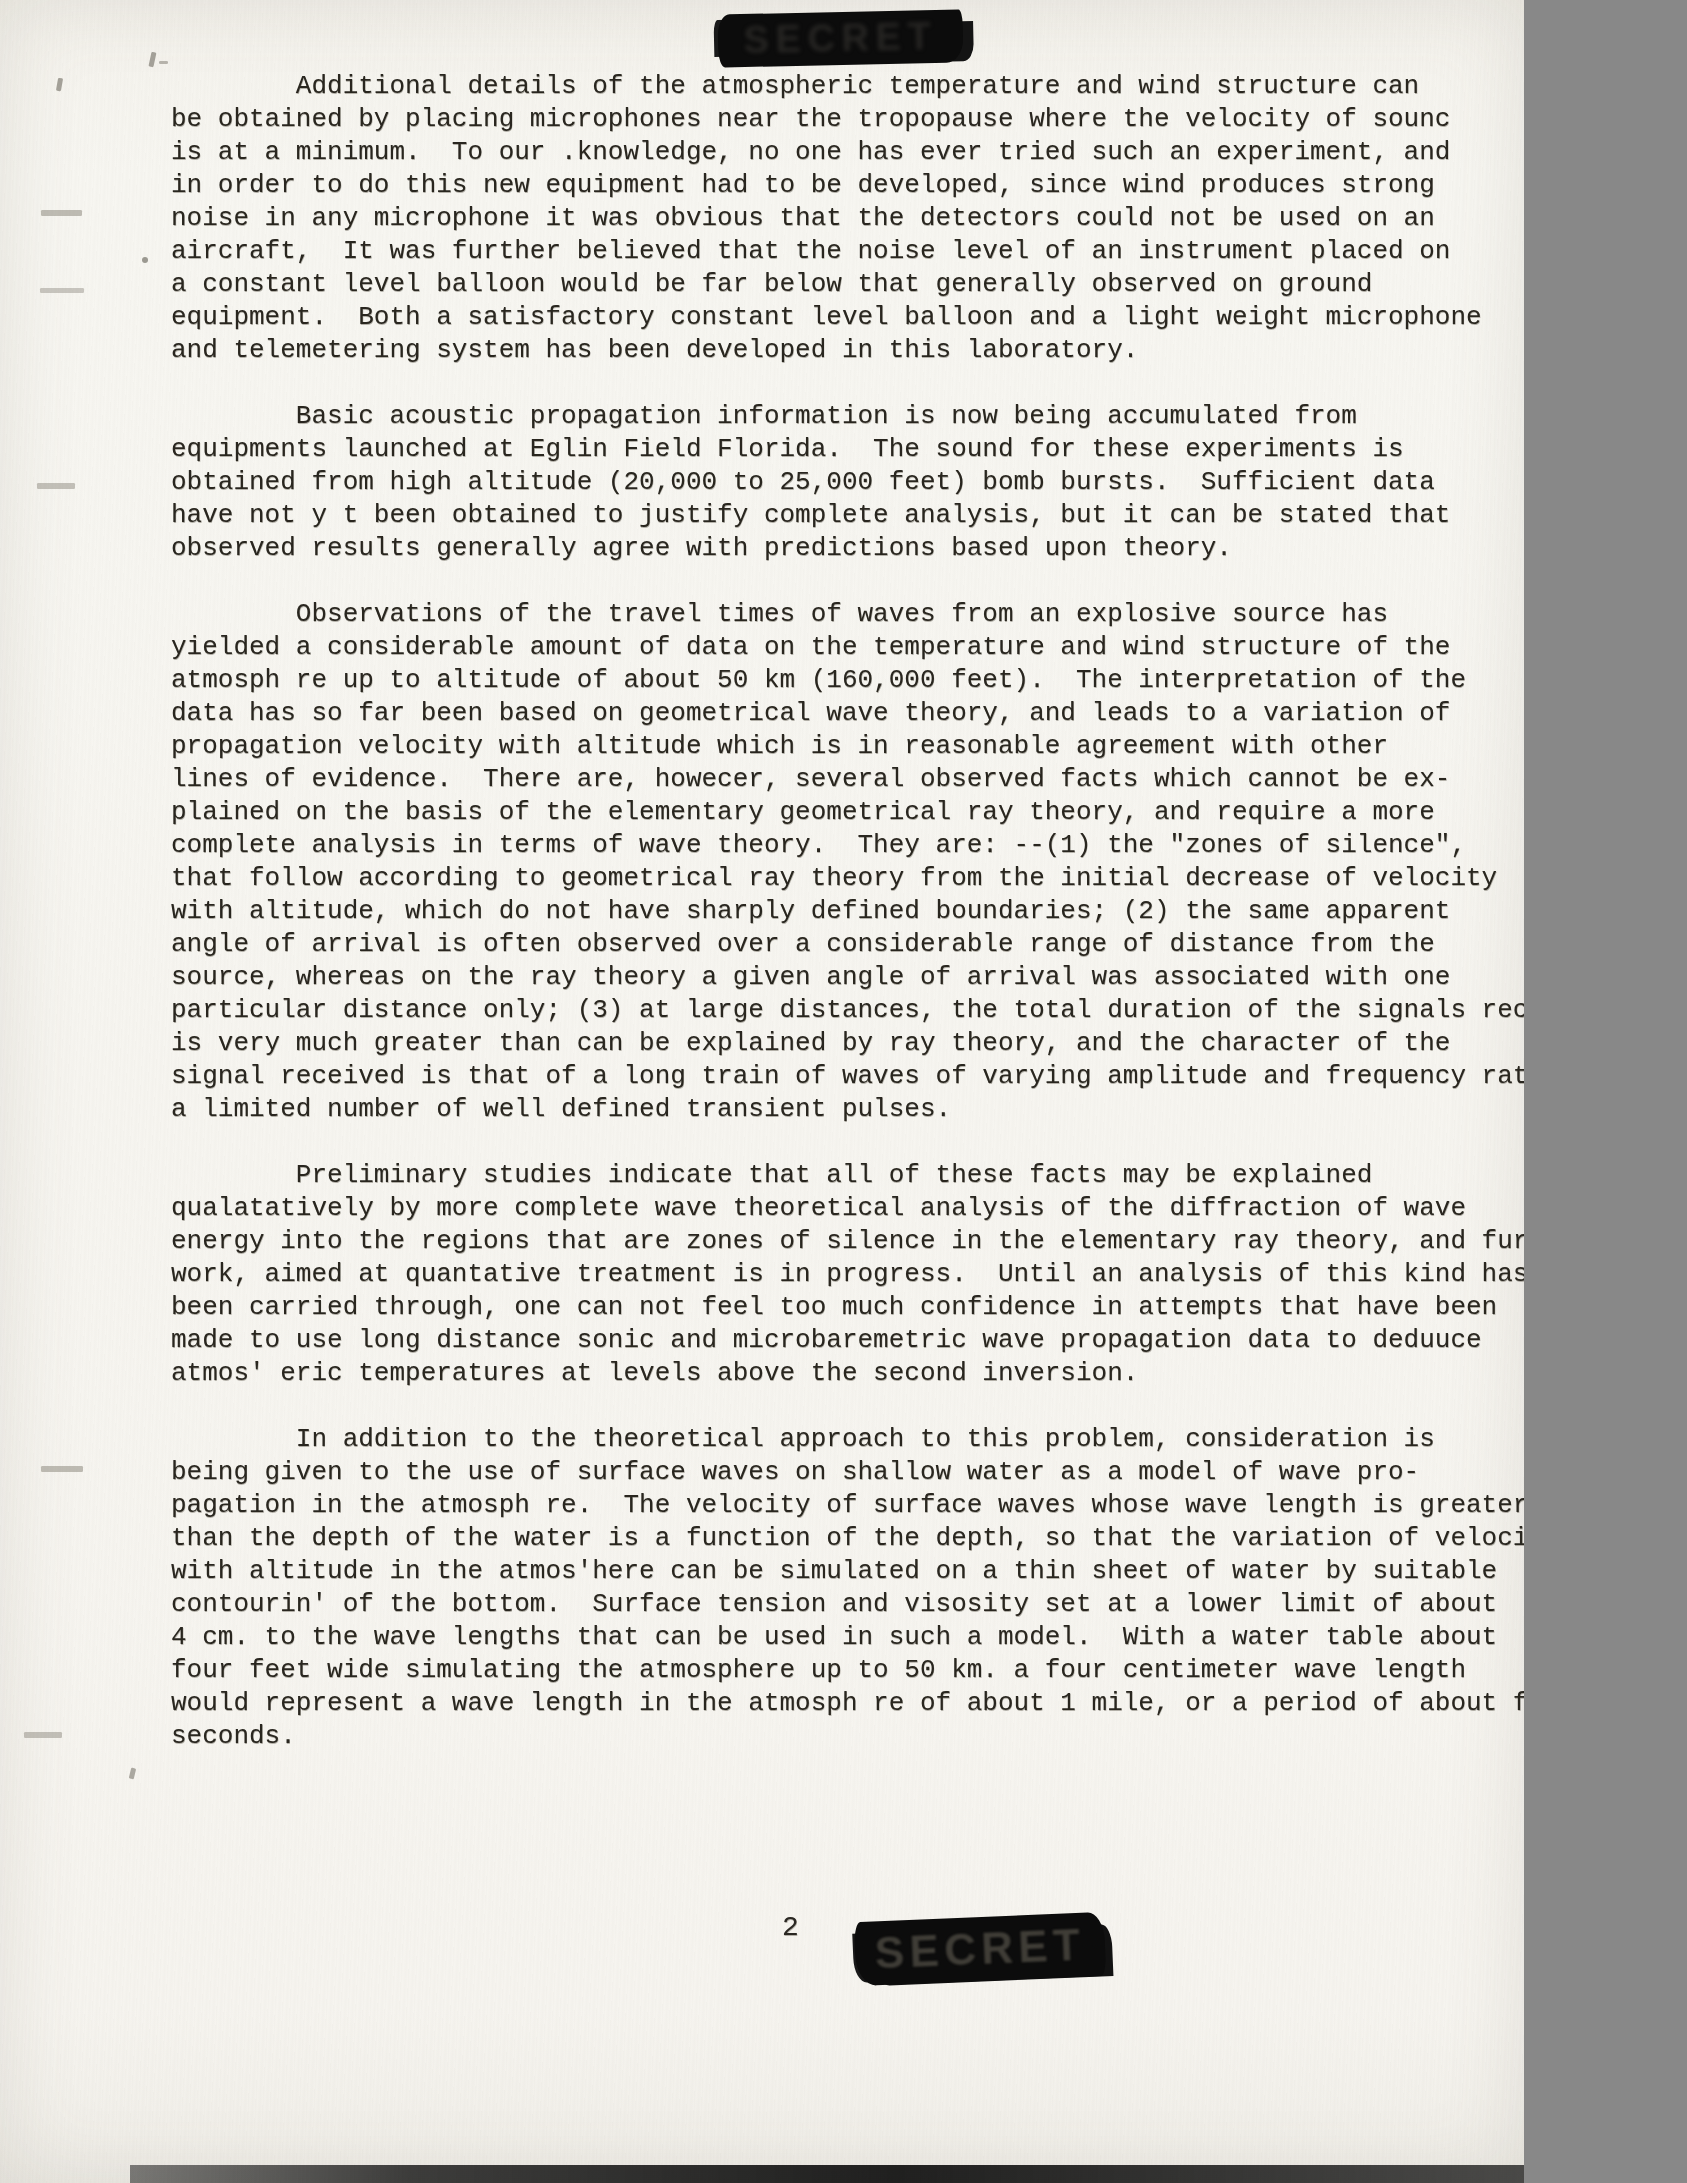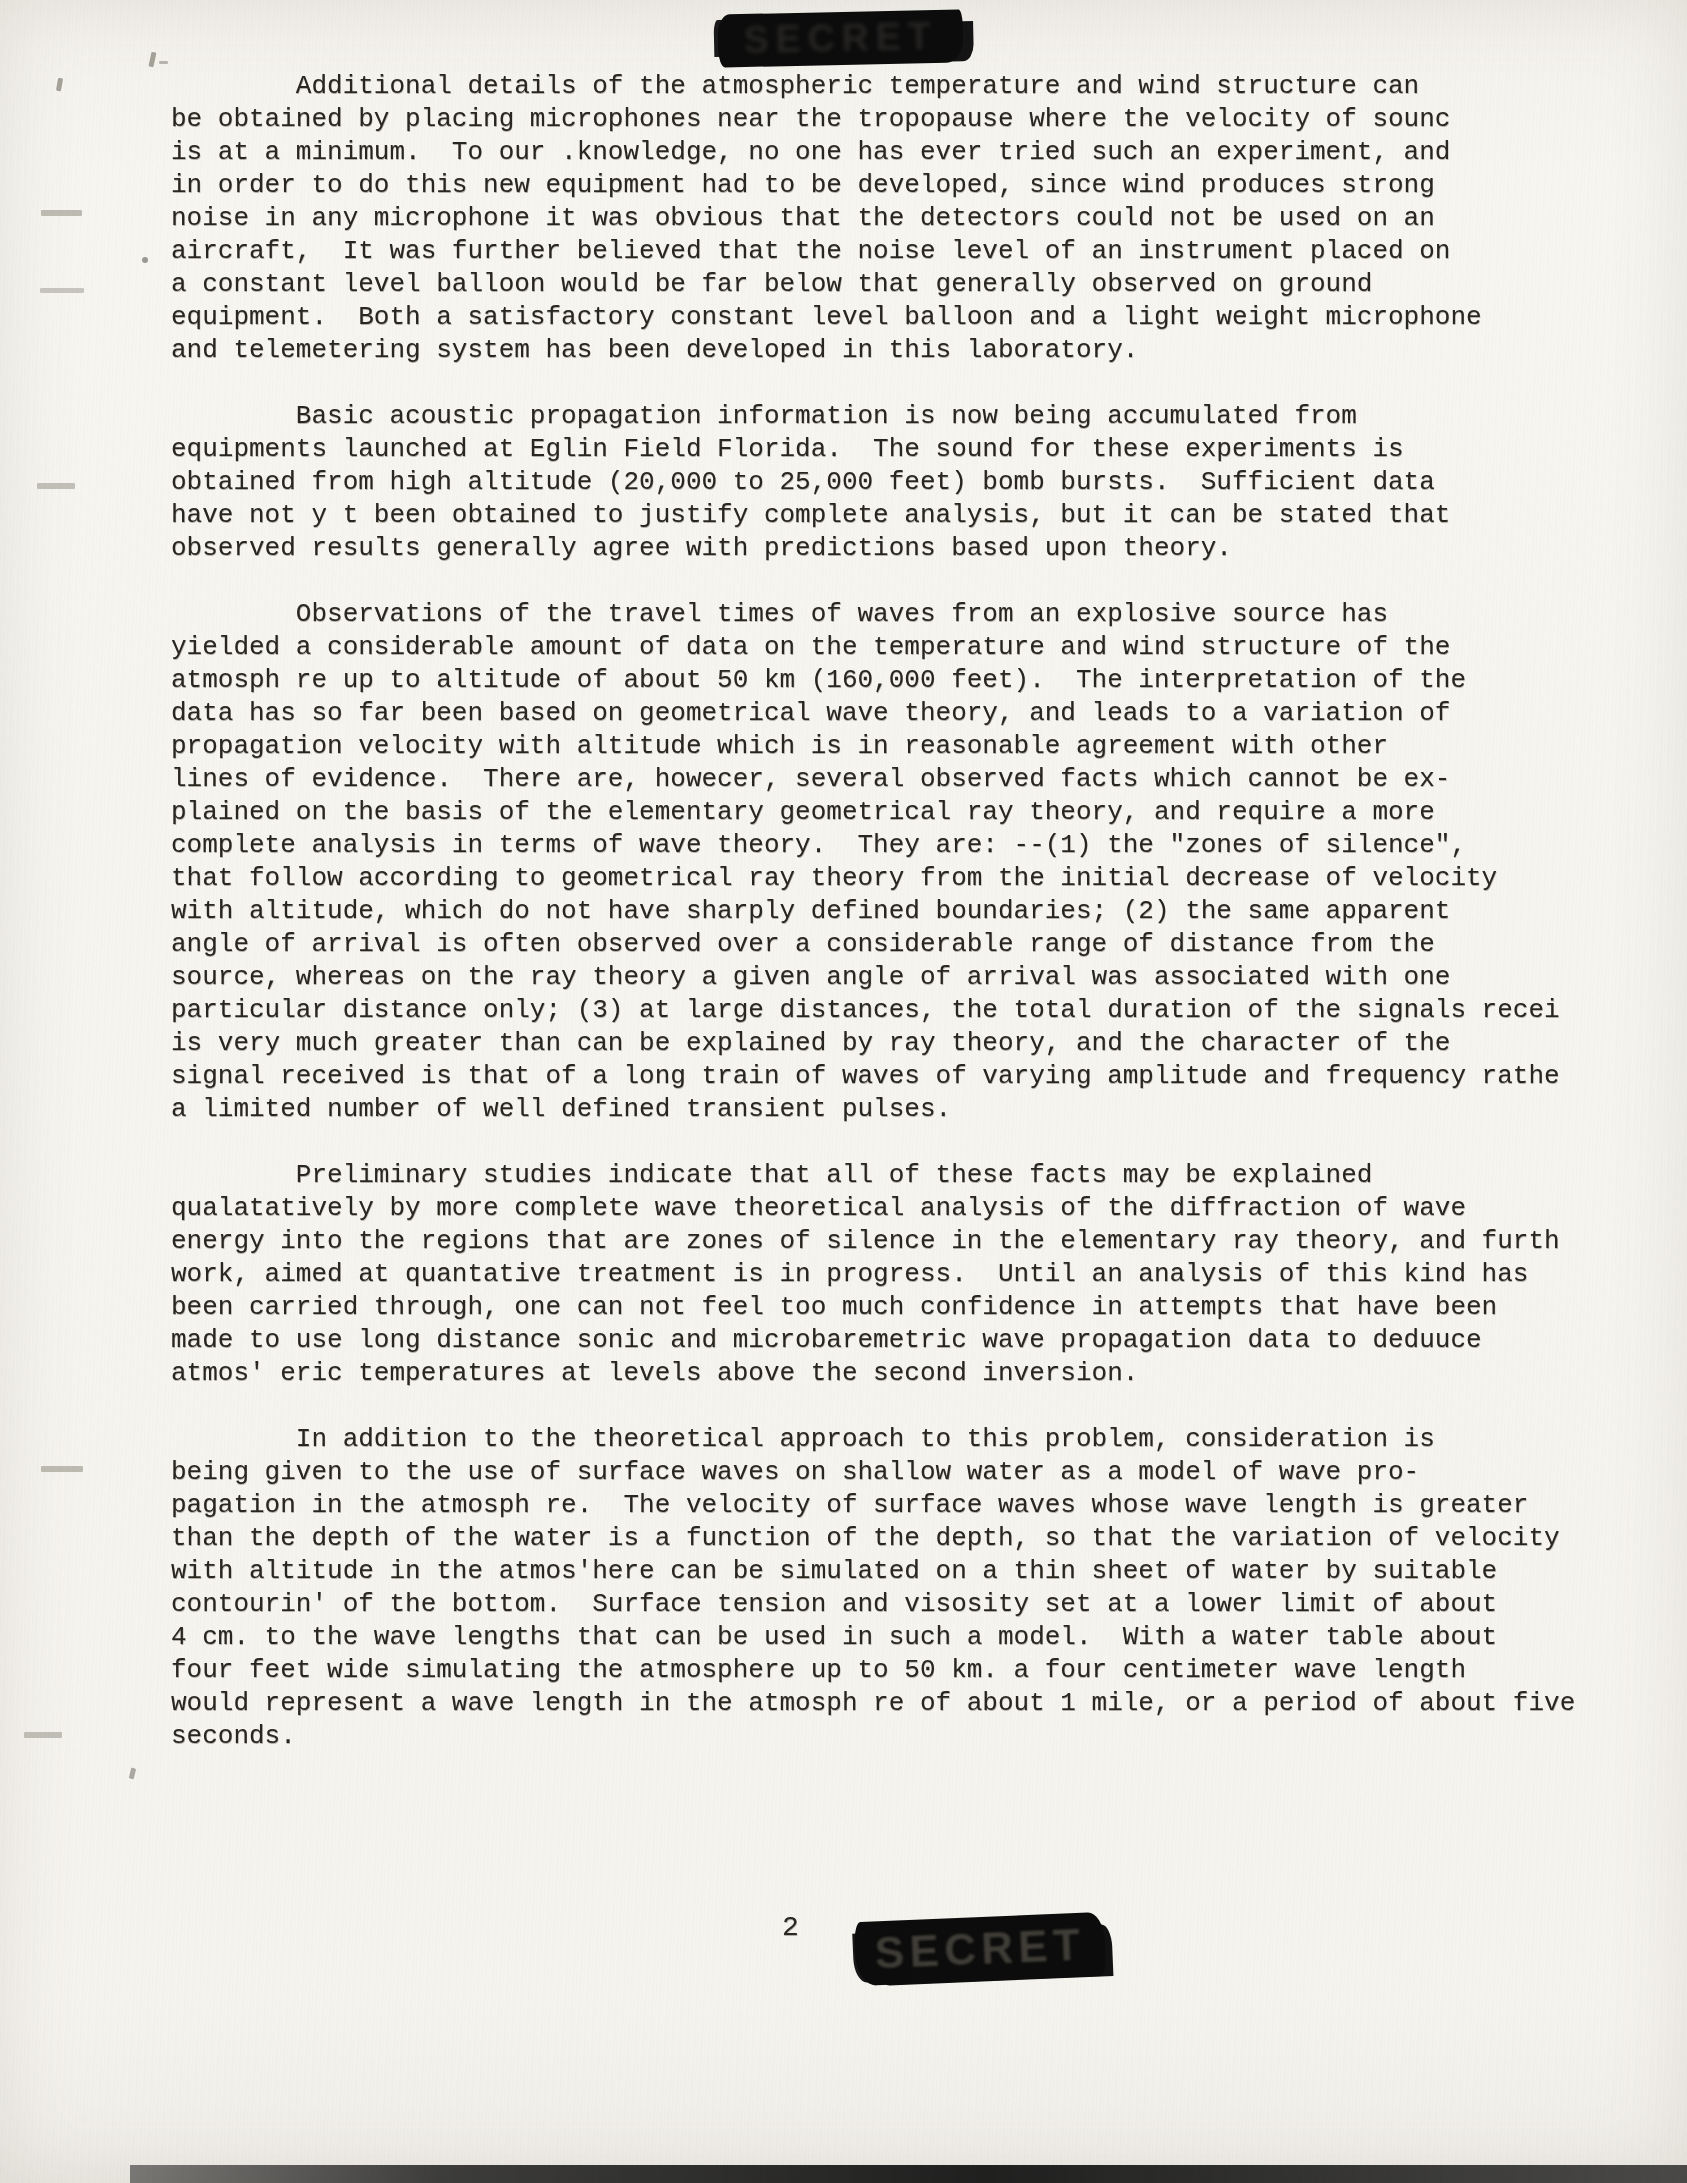--- a/index.html
+++ b/index.html
@@ -2,21 +2,21 @@
 <html style="font-size:10.6px"><head>
 <meta charset="utf-8">
 <style>
   html, body {
     margin: 0;
     padding: 0;
     background: #888;
   }
   .page {
     position: relative;
-    width: 1687px;
+    width: 1524px;
     height: 2183px;
     background:
       linear-gradient(180deg, #f4f2ec 0%, #f7f6f1 8%, #f6f4ef 92%, #efede7 100%);
     box-shadow: inset 0 0 79px rgba(110,105,92,0.14);
     overflow: hidden;
     font-family: "Liberation Mono", "DejaVu Sans Mono", monospace;
     color: #26241f;
   }
   
   .page::before {

